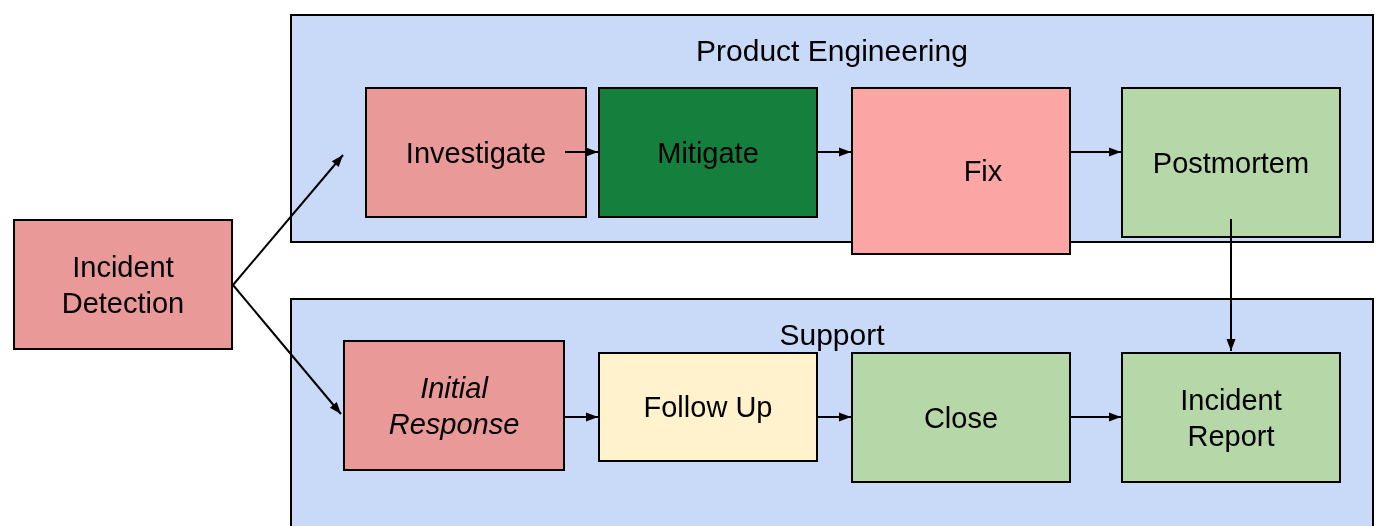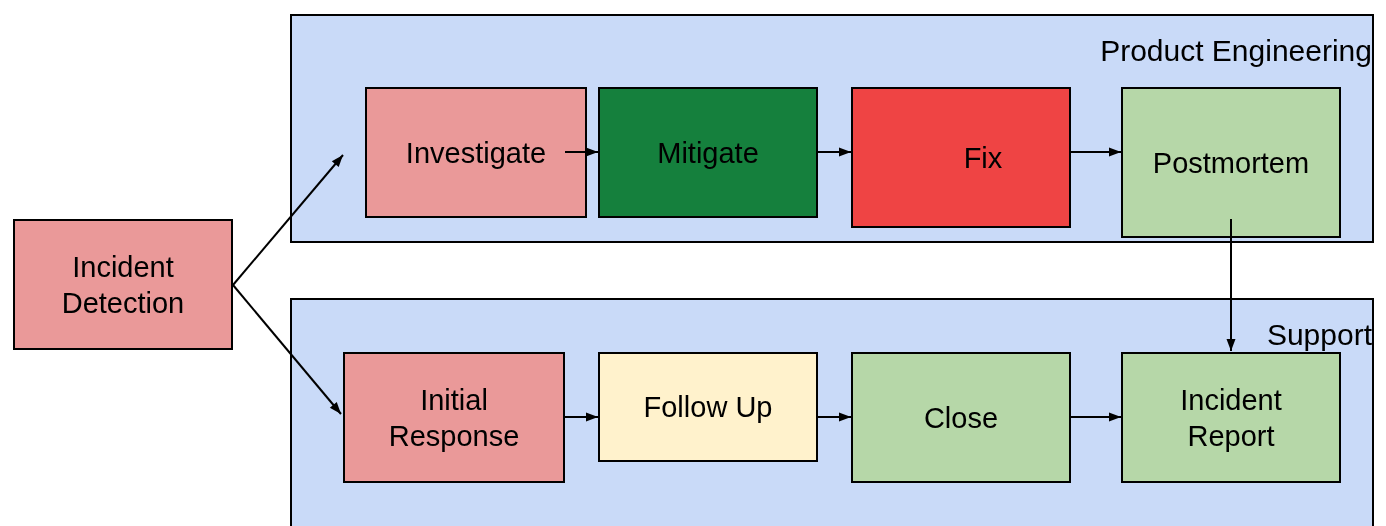--- a/index.html
+++ b/index.html
@@ -19,21 +19,21 @@
     position: absolute;
     border: 2px solid #000000;
     box-sizing: border-box;
     background: #c9daf8;
   }
   .lane-title {
     position: absolute;
     top: 18px;
     left: 0;
     width: 100%;
-    text-align: right;
+    text-align: center;
     font-size: 30px;
     color: #000000;
     white-space: nowrap;
   }
   .node {
     position: absolute;
     border: 2px solid #000000;
     box-sizing: border-box;
     display: flex;
     align-items: center;
@@ -84,29 +84,29 @@
   </div>
 
   <div class="node" style="left: 343px; top: 87px; width: 222px; height: 131px; background-color: rgb(234, 153, 153); margin-left: 22px;">
     <span class="node-label">Investigate</span>
   </div>
 
   <div class="node" style="left: 598px; top: 87px; width: 220px; height: 131px; background-color: #15803d;">
     <span class="node-label">Mitigate</span>
   </div>
 
-  <div class="node" style="left: 851px; top: 87px; width: 220px; height: 141px; background-color: #ef4444; padding-left: 44px;">
+  <div class="node" style="left: 851px; top: 87px; width: 220px; height: 168px; background-color: #fca5a5; padding-left: 44px;">
     <span class="node-label">Fix</span>
   </div>
 
   <div class="node" style="left: 1121px; top: 87px; width: 220px; height: 151px; background-color: rgb(182, 215, 168);">
     <span class="node-label">Postmortem</span>
   </div>
 
-  <div class="node" style="left: 343px; top: 352px; width: 222px; height: 131px; background-color: rgb(234, 153, 153);">
+  <div class="node" style="left: 343px; top: 340px; width: 222px; height: 131px; background-color: rgb(234, 153, 153); font-style: italic;">
     <span class="node-label">Initial
 Response</span>
   </div>
 
   <div class="node" style="left: 598px; top: 352px; width: 220px; height: 110px; background-color: rgb(255, 242, 204);">
     <span class="node-label">Follow Up</span>
   </div>
 
   <div class="node" style="left: 851px; top: 352px; width: 220px; height: 131px; background-color: rgb(182, 215, 168); align-items: center;">
     <span class="node-label">Close</span>

